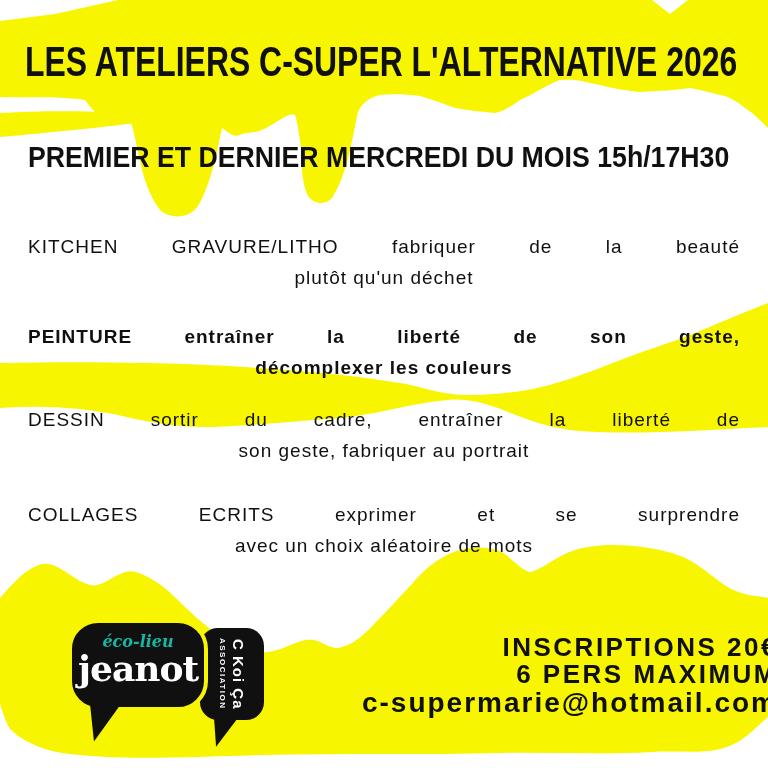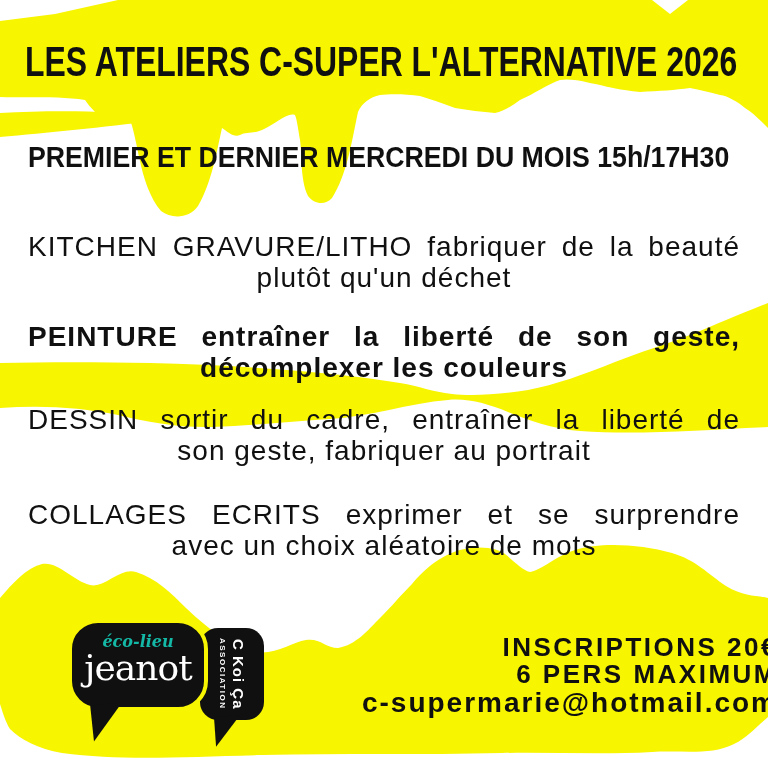--- a/index.html
+++ b/index.html
@@ -15,21 +15,21 @@
     font-size:42px; font-weight:700; letter-spacing:0;
     white-space:nowrap; transform:scaleX(0.76); transform-origin:left top;
   }
   .schedule {
     position:absolute; left:28px; top:141px;
     font-size:29px; font-weight:700; white-space:nowrap;
     transform:scaleX(0.92); transform-origin:left top;
   }
   .workshop {
     position:absolute; left:28px; width:712px; margin:0;
-    font-size:28px; line-height:31px; letter-spacing:1px;
+    font-size:19px; line-height:31px; letter-spacing:1px;
   }
   .workshop .l1 { display:block; text-align:justify; text-align-last:justify; }
   .workshop .l2 { display:block; text-align:center; }
   .w1 { top:231px; } .w2 { top:321px;font-weight:bold; } .w3 { top:404px; } .w4 { top:499px; }
 
   .footer {
     position:absolute; right:28px; top:634px; text-align:right;
     font-weight:700; font-size:26px; letter-spacing:2.5px; line-height:27px;
   }
   .footer .email { font-size:28px; letter-spacing:2px; margin-top:1px;text-align:center; }
@@ -61,21 +61,21 @@
   .tail1 {
     position:absolute; left:30px; top:106px; width:0; height:0; z-index:2;
     border-top:36px solid #101010; border-right:32px solid transparent;
     transform:rotate(-6deg);
   }
   .ecolieu {
     font-family:"DejaVu Serif", serif; font-style:italic; font-weight:700;
     color:#14b8a6; font-size:16px; margin-top:9px;
   }
   .jeanot {
-    font-family:"DejaVu Serif", serif; font-weight:400;
+    font-family:"DejaVu Serif", serif; font-weight:700;
     color:#ffffff; font-size:36px; line-height:34px; letter-spacing:-1px;
   }
 </style>
 </head>
 <body>
 
 <div class="poster">
 
   <svg class="blobs" viewBox="0 0 768 768" aria-hidden="true">
 

